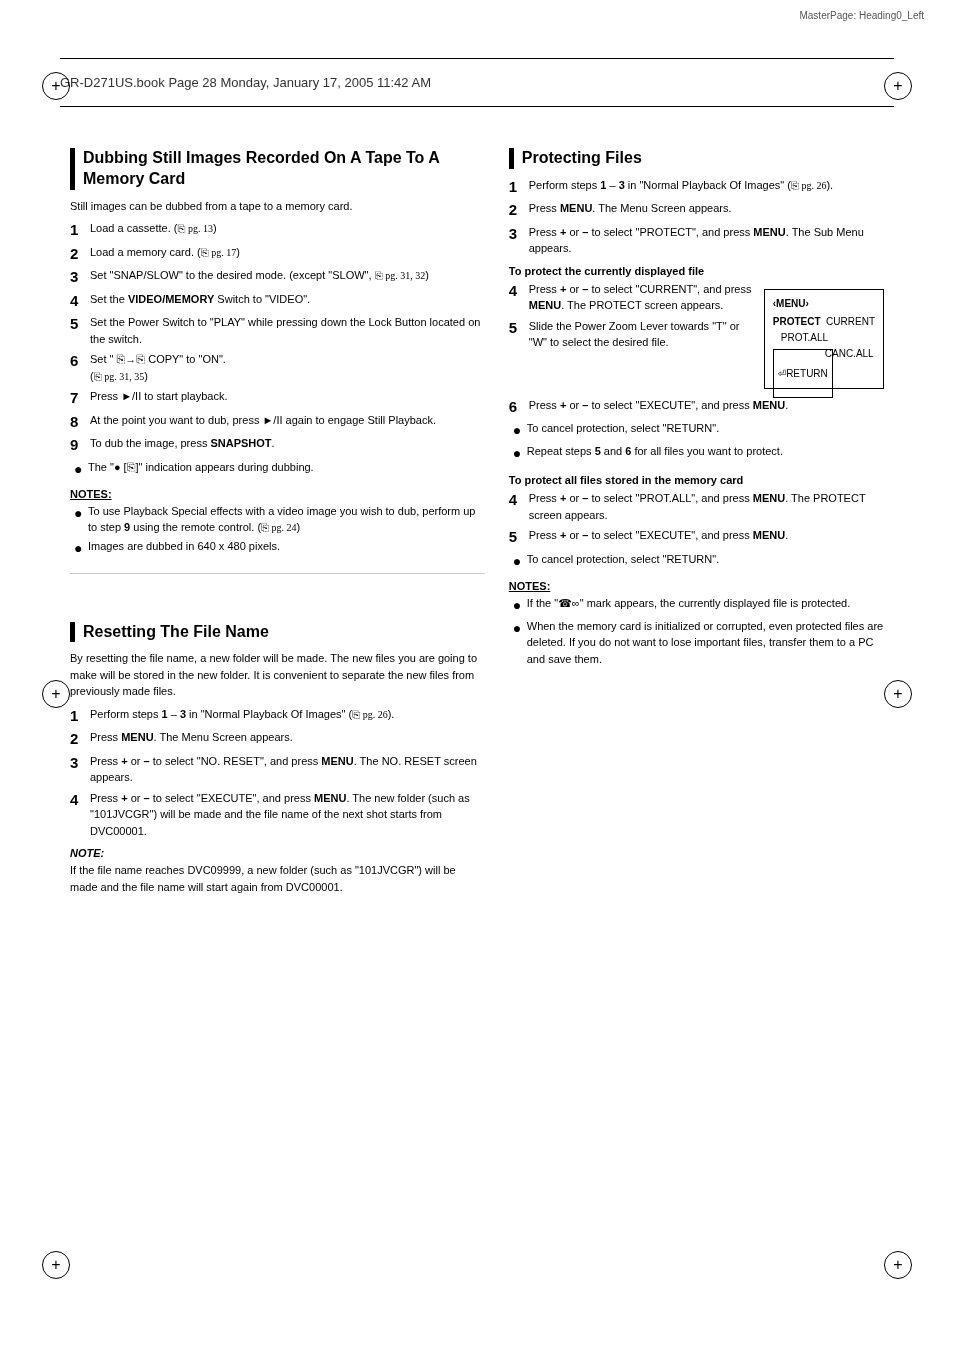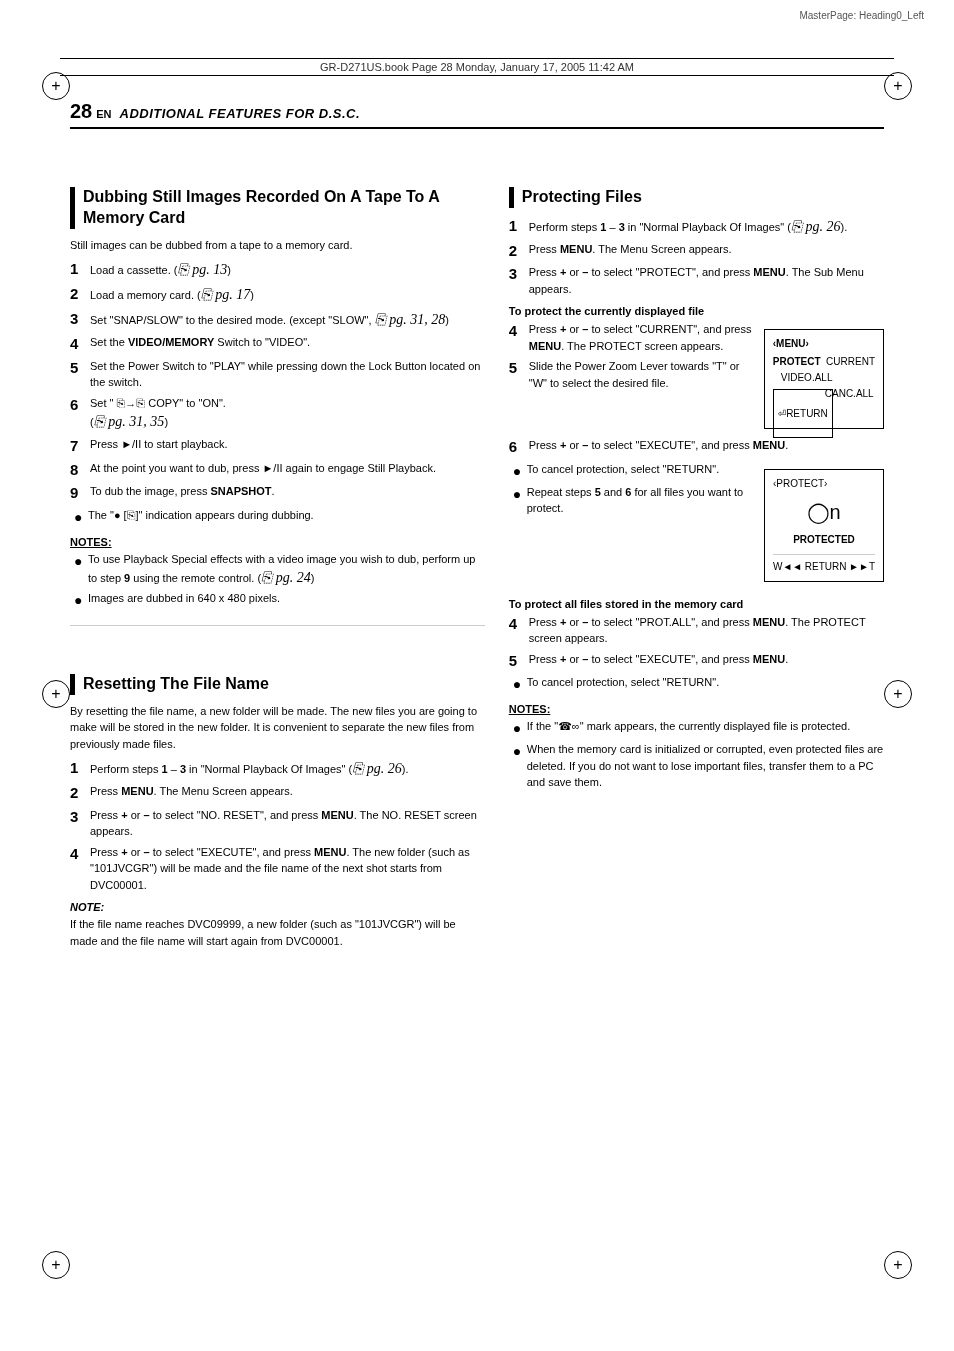--- a/index.html
+++ b/index.html
@@ -31,26 +31,25 @@
     }
 
     
     .file-info-bar {
       position: absolute;
       top: 58px;
       left: 60px;
       right: 60px;
       border-top: 1px solid #000;
       border-bottom: 1px solid #000;
-      padding: 2px 0;
-      font-size: 11px;
+      padding: 16px 0;
+      font-size: 13px;
       color: #333;
       display: flex;
       align-items: center;
-      justify-content: center;
     }
 
     
     .reg-mark {
       position: absolute;
       width: 28px;
       height: 28px;
       border-radius: 50%;
       border: 1.5px solid #000;
       display: flex;
@@ -230,22 +229,21 @@
 
     
     .section-divider {
       border: none;
       border-top: 1px solid #ccc;
       margin: 14px 0;
     }
 
     .pg-ref {
       font-family: serif;
-      font-style: italic;
-      font-size: 14px;
+      font-size: 10px;
     }
   </style>
 </head>
 <body>
 
 <div class="page-outer">
 
   <div class="top-bar">
     <span>MasterPage: Heading0_Left</span>
   </div>
@@ -256,45 +254,40 @@
 
   <div class="reg-mark reg-tl"></div>
   <div class="reg-mark reg-tr"></div>
   <div class="reg-mark reg-bl"></div>
   <div class="reg-mark reg-br"></div>
   <div class="reg-mark reg-mid-l"></div>
   <div class="reg-mark reg-mid-r"></div>
 
   <div class="content">
 
-    <div class="page-header">
-      <span class="page-number">28</span>
-      <span class="page-lang">EN</span>
-      <span class="page-title-header">ADDITIONAL FEATURES FOR D.S.C.</span>
-    </div>
 
     <div class="two-col">
 
       <div class="col-left">
 
         <div>
           <div class="section-heading">Dubbing Still Images Recorded On A Tape To A Memory Card</div>
           <div class="body-text">Still images can be dubbed from a tape to a memory card.</div>
 
           <div class="step">
             <span class="step-num">1</span>
             <span class="step-text">Load a cassette. (<span class="pg-ref">⎘ pg. 13</span>)</span>
           </div>
           <div class="step">
             <span class="step-num">2</span>
             <span class="step-text">Load a memory card. (<span class="pg-ref">⎘ pg. 17</span>)</span>
           </div>
           <div class="step">
             <span class="step-num">3</span>
-            <span class="step-text">Set "SNAP/SLOW" to the desired mode. (except "SLOW", <span class="pg-ref">⎘ pg. 31, 28</span>)</span>
+            <span class="step-text">Set "SNAP/SLOW" to the desired mode. (except "SLOW", <span class="pg-ref">⎘ pg. 31, 32</span>)</span>
           </div>
           <div class="step">
             <span class="step-num">4</span>
             <span class="step-text">Set the <b>VIDEO/MEMORY</b> Switch to "VIDEO".</span>
           </div>
           <div class="step">
             <span class="step-num">5</span>
             <span class="step-text">Set the Power Switch to "PLAY" while pressing down the Lock Button located on the switch.</span>
           </div>
           <div class="step">
@@ -392,21 +385,21 @@
               <div class="step">
                 <span class="step-num">5</span>
                 <span class="step-text">Slide the Power Zoom Lever towards "T" or "W" to select the desired file.</span>
               </div>
             </div>
 
             <div style="min-width:110px;">
               <div class="menu-diagram">
                 <div class="menu-title">‹MENU›</div>
                 <div><b>PROTECT</b> &nbsp;CURRENT</div>
-                <div style="padding-left:8px;">VIDEO.ALL</div>
+                <div style="padding-left:8px;">PROT.ALL</div>
                 <div style="padding-left:8px;margin-left:44px;">CANC.ALL</div>
                 <div style="margin-top:4px;">
                   <span style="border:1px solid #000; padding: 18px 4px; font-size:10px;">⏎RETURN</span>
                 </div>
               </div>
             </div>
           </div>
 
           <div class="step">
             <span class="step-num">6</span>
@@ -418,32 +411,20 @@
               <div class="bullet-item">
                 <span class="bullet-dot">●</span>
                 <span>To cancel protection, select "RETURN".</span>
               </div>
               <div class="bullet-item">
                 <span class="bullet-dot">●</span>
                 <span>Repeat steps <b>5</b> and <b>6</b> for all files you want to protect.</span>
               </div>
             </div>
 
-            <div style="min-width:110px;">
-              <div class="protect-screen">
-                <div style="text-align:left; font-size:10px; margin-bottom:4px;">‹PROTECT›</div>
-                <div style="font-size:20px; margin: 4px 0;">◯n</div>
-                <div style="font-size:10px; font-weight:bold; margin-bottom:6px;">PROTECTED</div>
-                <div class="protect-controls">
-                  <span>W◄◄</span>
-                  <span>RETURN</span>
-                  <span>►►T</span>
-                </div>
-              </div>
-            </div>
           </div>
 
           <div class="subsection-label">To protect all files stored in the memory card</div>
 
           <div class="step">
             <span class="step-num">4</span>
             <span class="step-text">Press <b>+</b> or <b>–</b> to select "PROT.ALL", and press <b>MENU</b>. The PROTECT screen appears.</span>
           </div>
           <div class="step">
             <span class="step-num">5</span>

